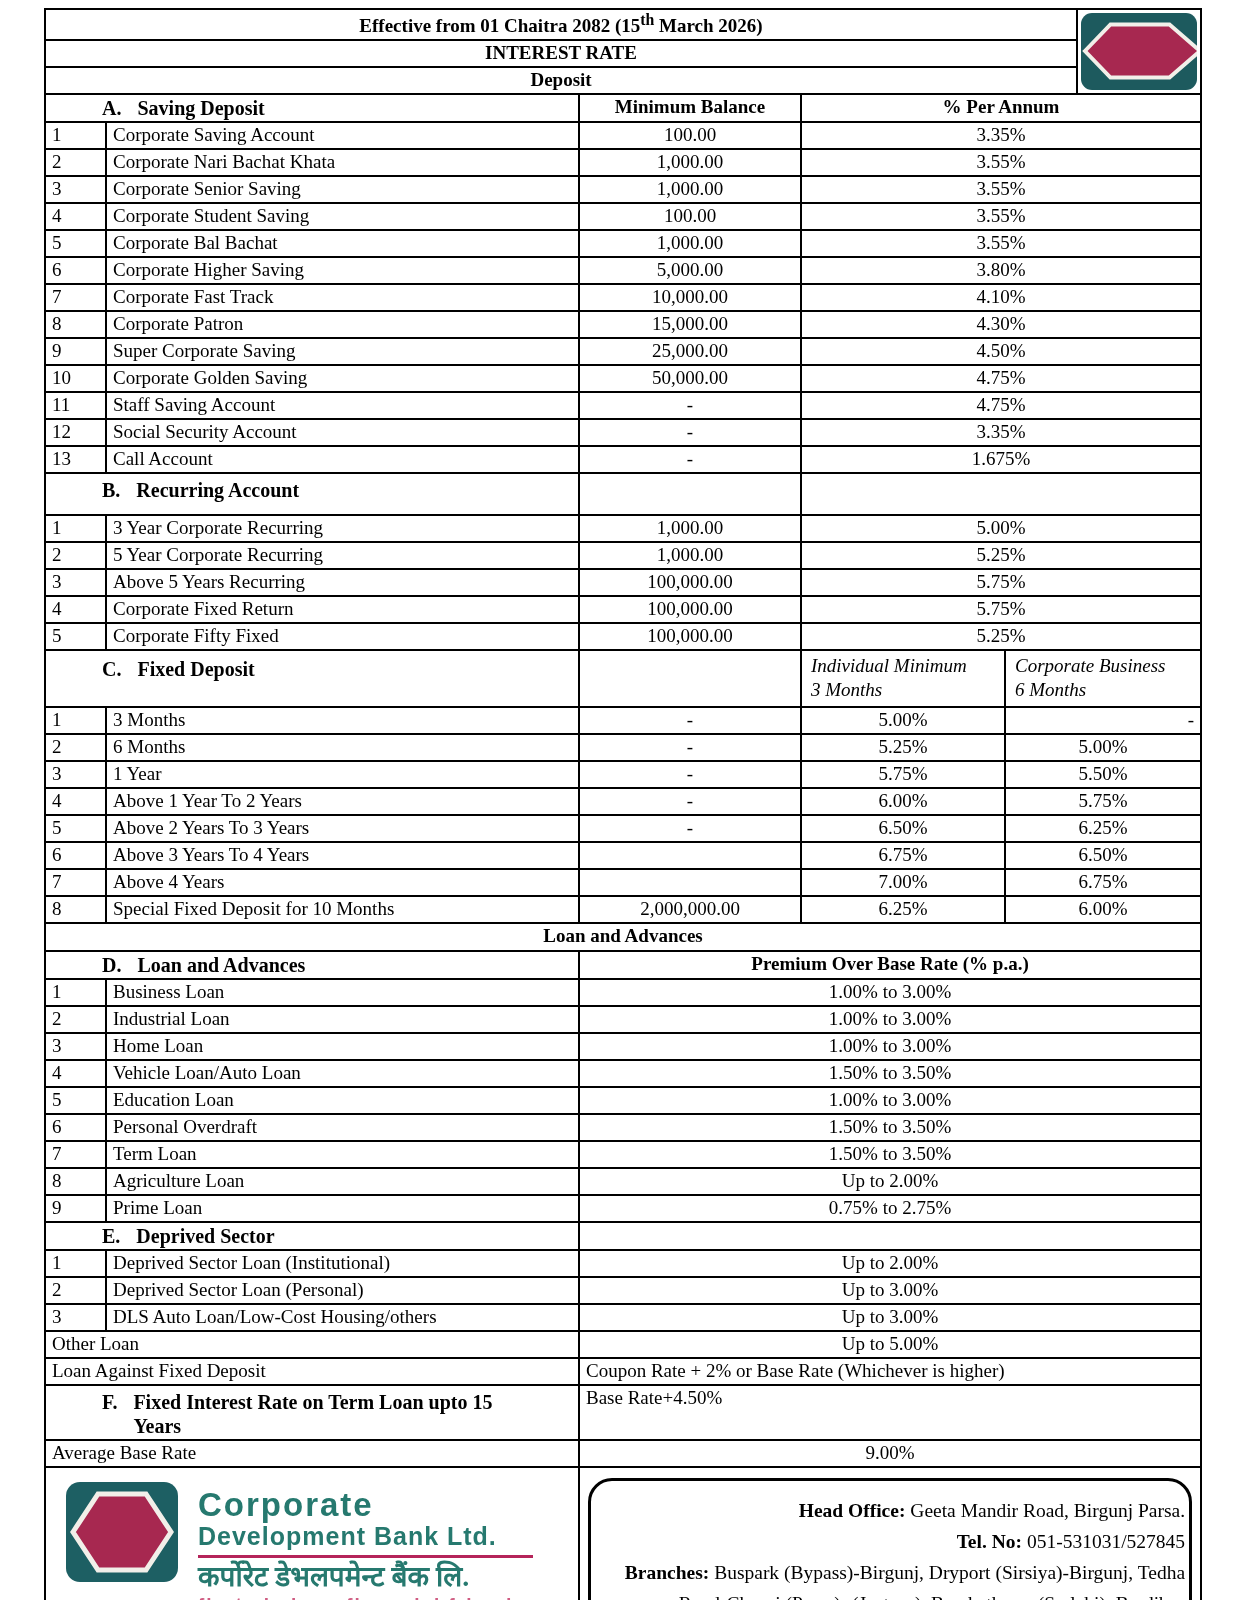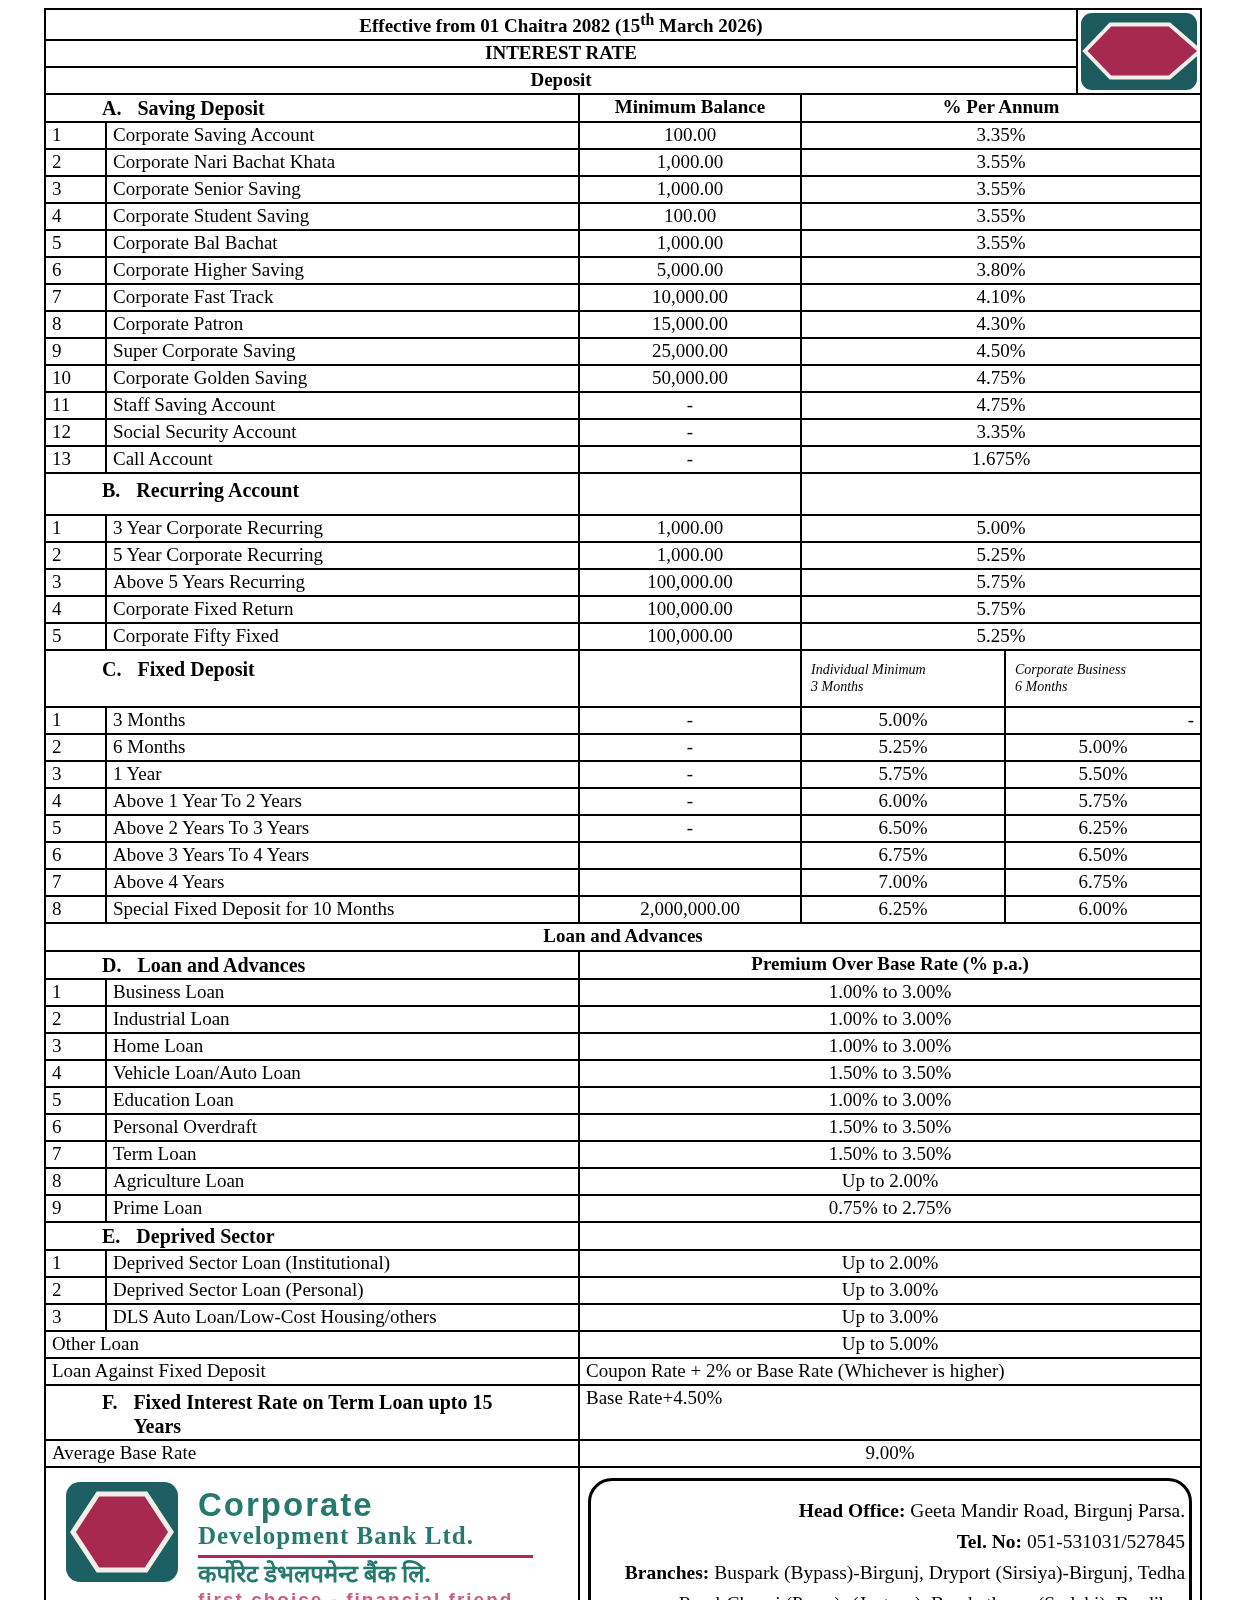--- a/index.html
+++ b/index.html
@@ -17,33 +17,33 @@
   .fs20{font-size:20px;}
   
   tr.hrow td{height:22px;border-radius:14px;}
   tr.arow td{height:24px;}
   tr.drow td{height:23px;}
   tr.brow td{height:35px;vertical-align:top;padding-top:4px;}
   tr.crow td{height:48px;vertical-align:middle;}
   tr.frow td{height:46px;vertical-align:top;}
   tr.footrow td{height:180px;vertical-align:top;padding:0;}
   .sechead{display:flex;gap:16px;padding-left:50px;font-weight:bold;font-size:20px;align-items:flex-start;}
-  .fixhdr{font-style:italic;font-size:14px;line-height:1.25;padding-left:3px;}
+  .fixhdr{font-style:italic;font-size:19px;line-height:1.25;padding-left:3px;}
   .fvalue{text-align:left;vertical-align:bottom;padding-bottom:7px;}
   
   .logocell{position:relative;padding:0 !important;}
   .toplogo{position:absolute;left:3px;top:3px;right:3px;bottom:3px;border-radius:11px;background:var(--teal,#1d5a5e);display:flex;align-items:center;justify-content:center;overflow:hidden;}
   
   .brandwrap{padding:12px 6px 0 18px;}
   .brandrow{display:flex;gap:18px;align-items:flex-start;}
   .brandtext{padding-top:8px;}
   .brandname1{font-family:"Liberation Sans",sans-serif;font-weight:bold;font-size:33px;line-height:1.05;color:var(--brandteal,#26796f);letter-spacing:2px;}
-  .brandname2{font-family:Liberation Serif, serif;font-weight:bold;font-size:25px;line-height:1.15;color:var(--brandteal,#26796f);letter-spacing:1px;}
+  .brandname2{font-family:Liberation Sans, sans-serif;font-weight:bold;font-size:25px;line-height:1.15;color:var(--brandteal,#26796f);letter-spacing:1px;}
   .brandrule{height:3px;background:var(--rulecrimson,#b5245a);margin:4px 0 2px 0;width:335px;}
-  .brandnepali{font-size:24px;line-height:1.2;color:var(--brandteal,#26796f);font-weight:bold;}
+  .brandnepali{font-size:28px;line-height:1.2;color:var(--brandteal,#26796f);font-weight:bold;}
   .tagline{font-family:"Liberation Sans",sans-serif;font-size:19px;letter-spacing:2px;color:var(--pink,#cf5c82);font-weight:bold;line-height:1.2;}
   .officebox{margin:10px 8px 0 8px;border:3.5px solid #000;border-radius:24px;padding:14px 4px 10px 26px;}
   .officebox p{margin:0;font-size:19.5px;line-height:1.6;text-align:right;}
 </style>
 </head>
 <body>
 
 <div class="doc">
 <table class="sheet">
   <colgroup>

